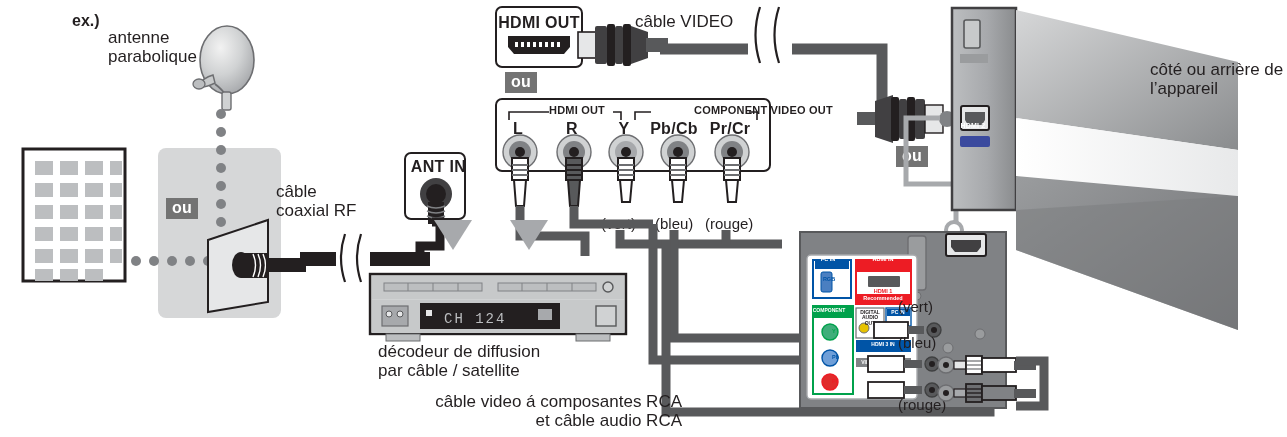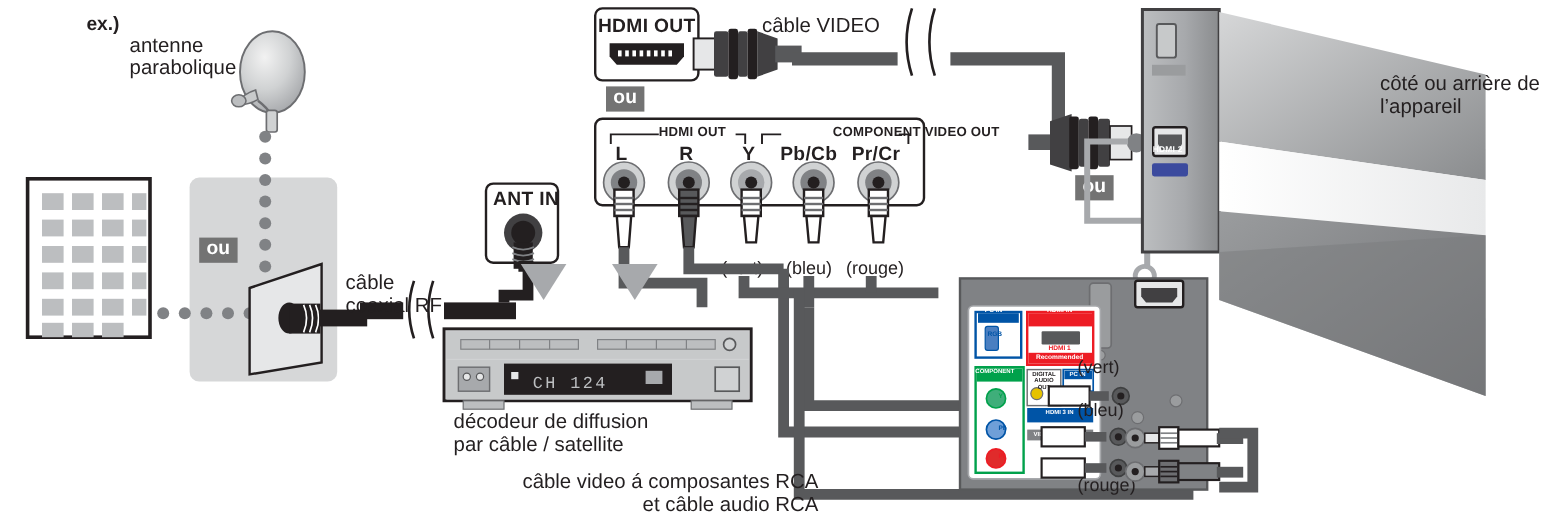--- a/index.html
+++ b/index.html
@@ -119,21 +119,21 @@
   <svg class="abs" style="left:300px;top:248px;" width="130" height="22" viewBox="0 0 130 22">
     <rect x="0" y="4" width="130" height="14" fill="#231f20"></rect>
   </svg>
 
   <svg class="abs" style="left:336px;top:232px;" width="34" height="52" viewBox="0 0 34 52">
     <rect x="0" y="0" width="34" height="52" fill="#ffffff"></rect>
     <path d="M9 2 q-8 24 0 48" stroke="#231f20" stroke-width="2.2" fill="none"></path>
     <path d="M25 2 q-8 24 0 48" stroke="#231f20" stroke-width="2.2" fill="none"></path>
   </svg>
 
-  <div class="abs lbl" style="left:288px;top:182px;width:120px;margin-top:44px;">câble
+  <div class="abs lbl" style="left:276px;top:182px;width:120px;">câble
 coaxial RF</div>
 
   <div class="abs panel-box" style="left:404px;top:152px;width:62px;height:68px;"></div>
   <div class="abs jacklabel" style="left:404px;top:158px;width:62px;text-align:right;">ANT IN</div>
   <svg class="abs" style="left:412px;top:172px;" width="48" height="100" viewBox="0 0 48 100">
     <circle cx="24" cy="22" r="16" fill="#414042"></circle>
     <circle cx="24" cy="22" r="10" fill="#231f20"></circle>
     <rect x="16" y="30" width="16" height="22" fill="#231f20"></rect>
     <g stroke="#808285" stroke-width="1.6" fill="none">
       <path d="M15 34 q9 4 18 0"></path>

